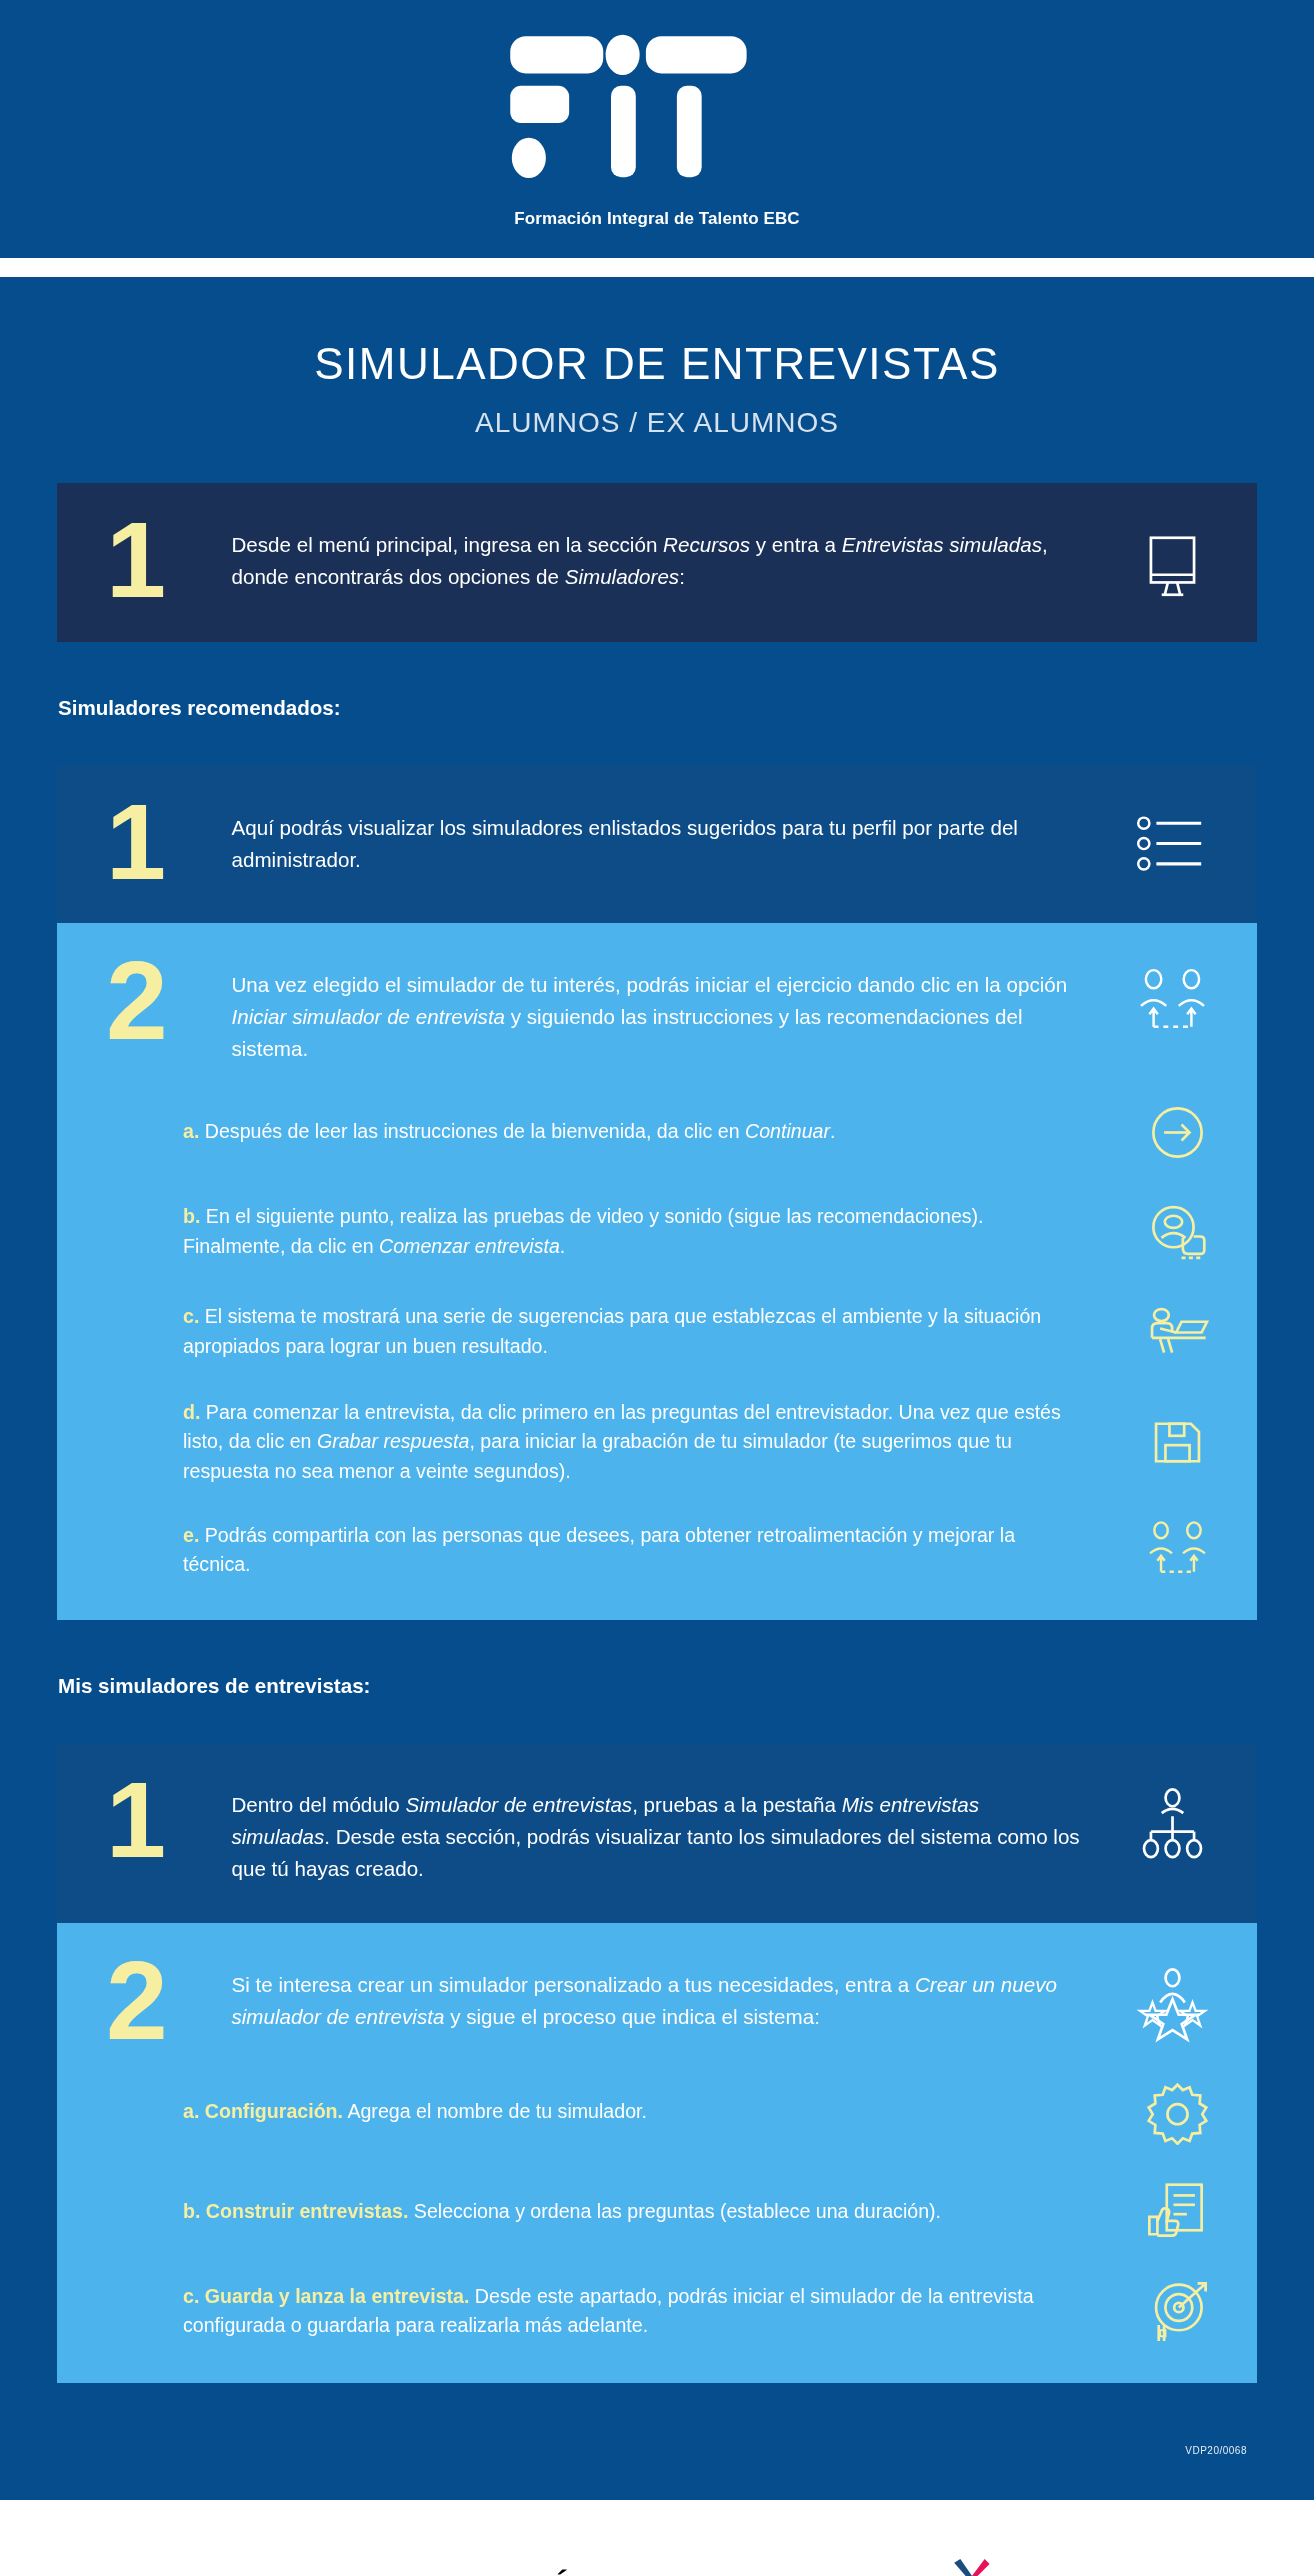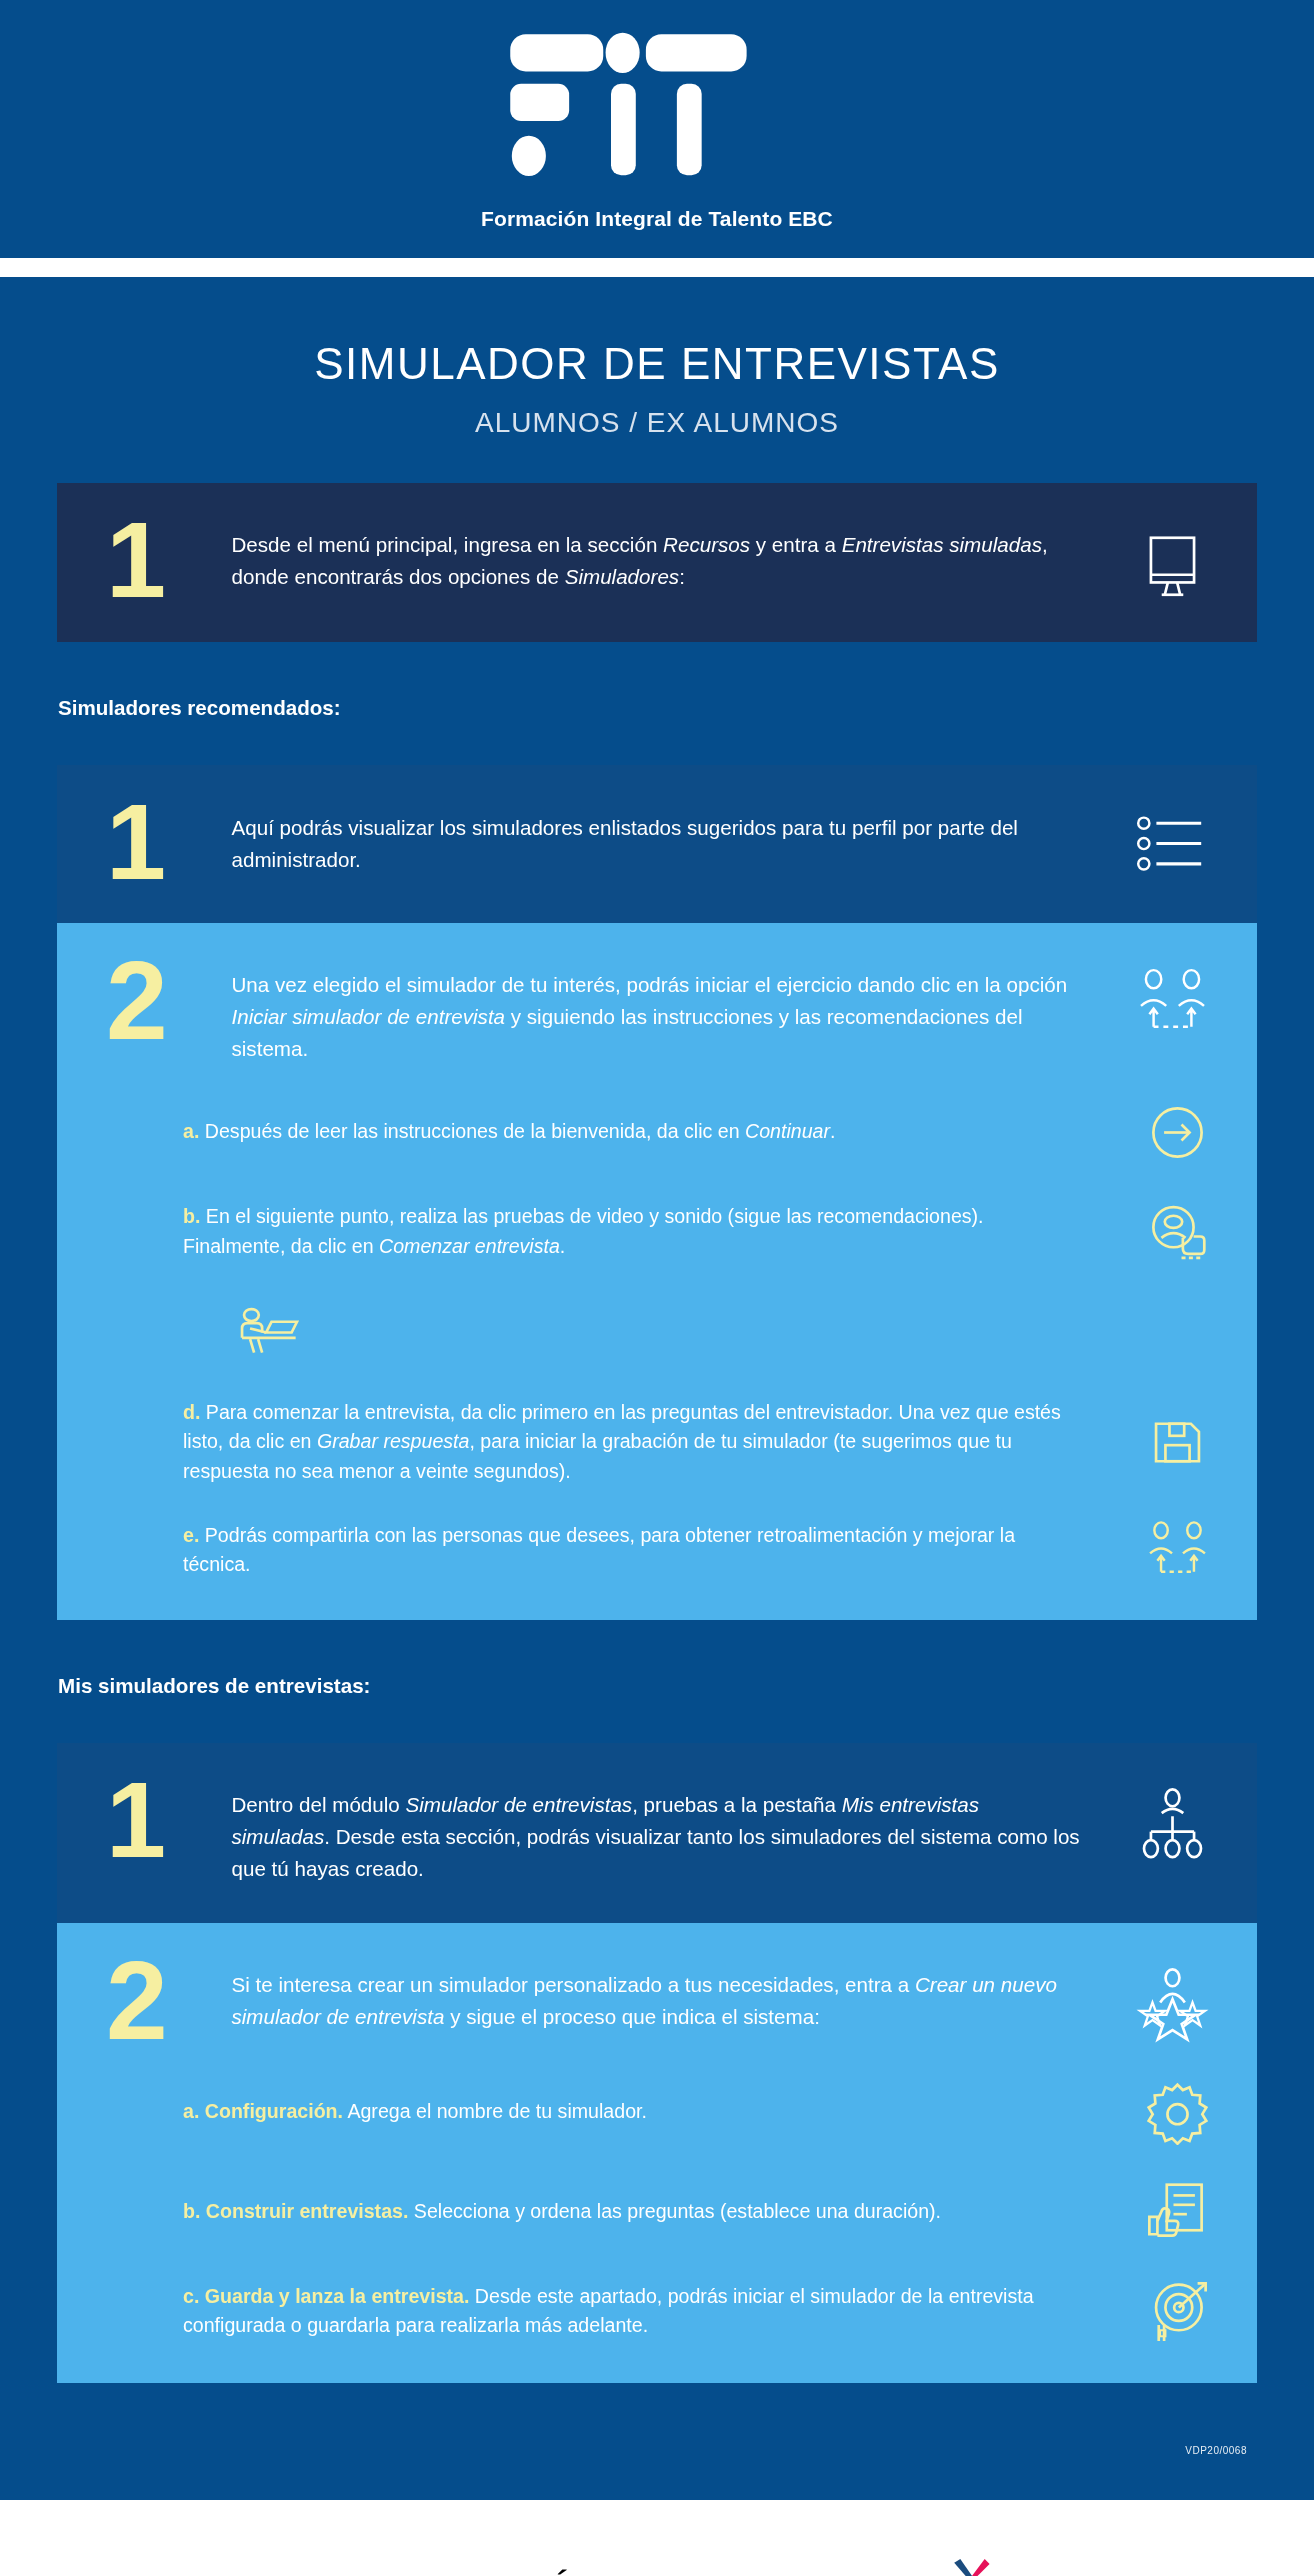--- a/index.html
+++ b/index.html
@@ -22,21 +22,21 @@
     width:100%;
     height:258px;
     display:flex;
     align-items:center;
     justify-content:center;
   }
   .logo-wrap { width:392px; display:flex; flex-direction:column; align-items:center; }
   .fit-logo { width:319px; height:155px; }
   .logo-caption {
     color:#ffffff;
-    font-size:21px;
+    font-size:17px;
     font-weight:bold;
     letter-spacing:0.1px;
     margin-top:24px;
     white-space:nowrap;
   }
   .white-bar { background:#ffffff; width:100%; height:18.5px; }
 
   
   .content {
     background:#054D8C;
@@ -268,20 +268,21 @@
                 <circle cx="44" cy="42" r="30" fill="none" stroke="#F6EFA1" stroke-width="4"></circle>
                 <ellipse cx="44" cy="34" rx="13" ry="9" fill="none" stroke="#F6EFA1" stroke-width="4"></ellipse>
                 <path d="M26 58 q18 -14 36 0" fill="none" stroke="#F6EFA1" stroke-width="4"></path>
                 <path d="M58 58 L58 74 q0 8 8 8 L84 82 q6 0 6 -6 L90 62 q0 -6 -6 -6 L74 56" fill="none" stroke="#F6EFA1" stroke-width="4"></path>
                 <line x1="56" y1="88" x2="88" y2="88" stroke="#F6EFA1" stroke-width="4" stroke-dasharray="6 5"></line>
               </svg>
             </div>
           </div>
 
           <div class="subrow">
+            <div class="subtext"><span class="lead">c.</span><span> El sistema te mostrará una serie de sugerencias para que establezcas el ambiente y la situación apropiados para lograr un buen resultado.</span></div>
             <div class="subicon">
               <svg class="ico" width="67" height="67" viewBox="0 0 100 100">
                 <ellipse cx="26" cy="24" rx="11" ry="9" fill="none" stroke="#F6EFA1" stroke-width="4"></ellipse>
                 <path d="M12 58 L12 44 q0 -8 8 -8 L34 36 q8 0 8 8 L42 50" fill="none" stroke="#F6EFA1" stroke-width="4"></path>
                 <path d="M24 44 L48 50" fill="none" stroke="#F6EFA1" stroke-width="4"></path>
                 <line x1="12" y1="58" x2="92" y2="58" stroke="#F6EFA1" stroke-width="4"></line>
                 <polygon points="48,50 86,50 94,34 56,34" fill="none" stroke="#F6EFA1" stroke-width="4"></polygon>
                 <path d="M24 60 L30 80 M36 60 L42 80" fill="none" stroke="#F6EFA1" stroke-width="4"></path>
               </svg>
             </div>

